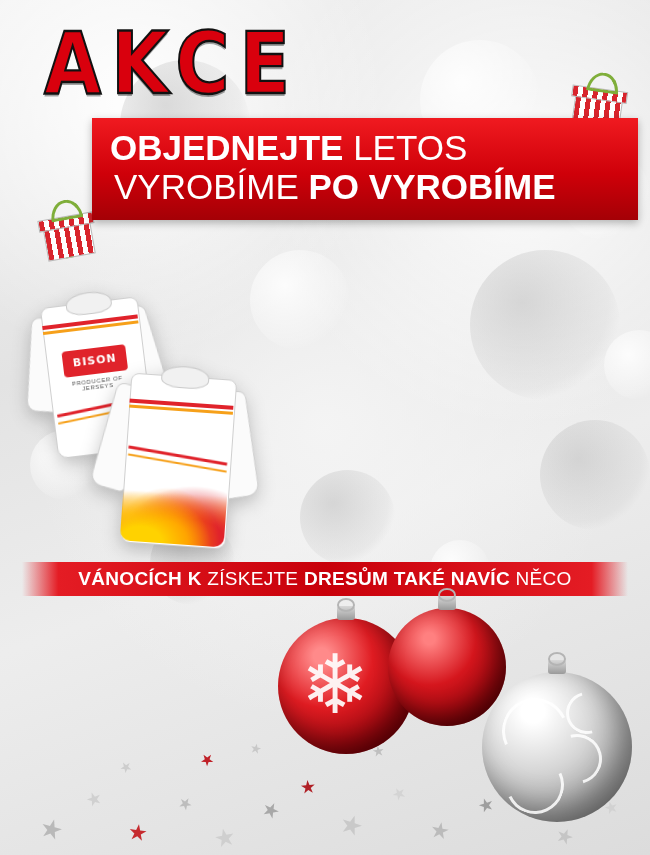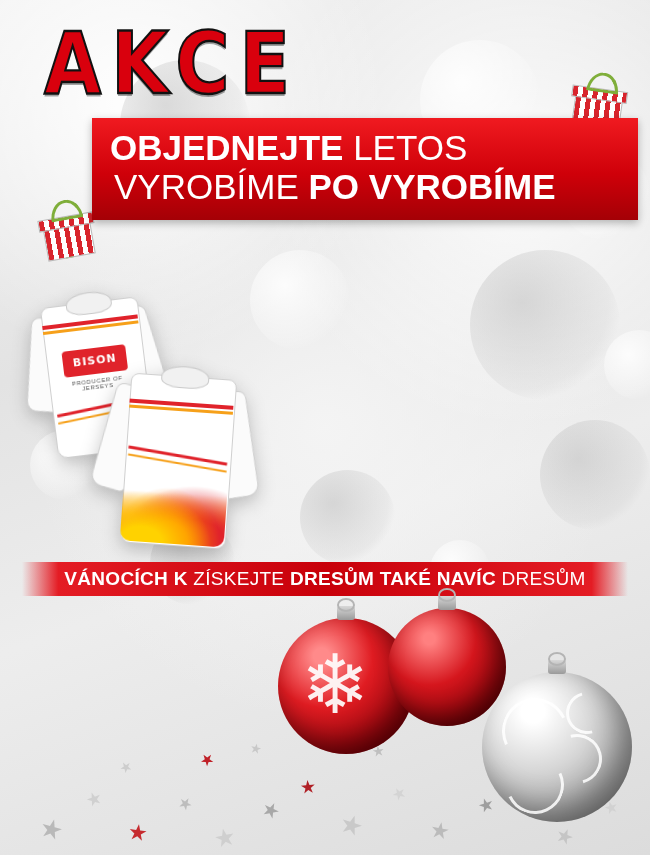--- a/index.html
+++ b/index.html
@@ -376,21 +376,21 @@
       <div class="stripe-orange" style="left:24px; top:50px; width:104px; height:3px;"></div>
       <div class="stripe-red" style="left:26px; top:96px; width:100px; height:3px; transform:rotate(6deg);"></div>
       <div class="stripe-orange" style="left:26px; top:104px; width:100px; height:2px; transform:rotate(6deg);"></div>
       <div class="flames"></div>
     </div>
   </div>
 
 
   <div class="band">
     <div class="txt">
-      <span class="b">VÁNOCÍCH K </span><span class="n">ZÍSKEJTE</span><span class="b"> DRESŮM TAKÉ NAVÍC </span><span class="n">DRESŮM</span>
+      <span class="b">VÁNOCÍCH K </span><span class="n">ZÍSKEJTE</span><span class="b"> DRESŮM TAKÉ NAVÍC </span><span class="n">NĚCO</span>
     </div>
   </div>
 
 
   <div class="ball ball-red-1">
     <div class="cap"></div>
   </div>
   <div class="snowflake">❄</div>
   <div class="ball ball-red-2">
     <div class="cap"></div>

